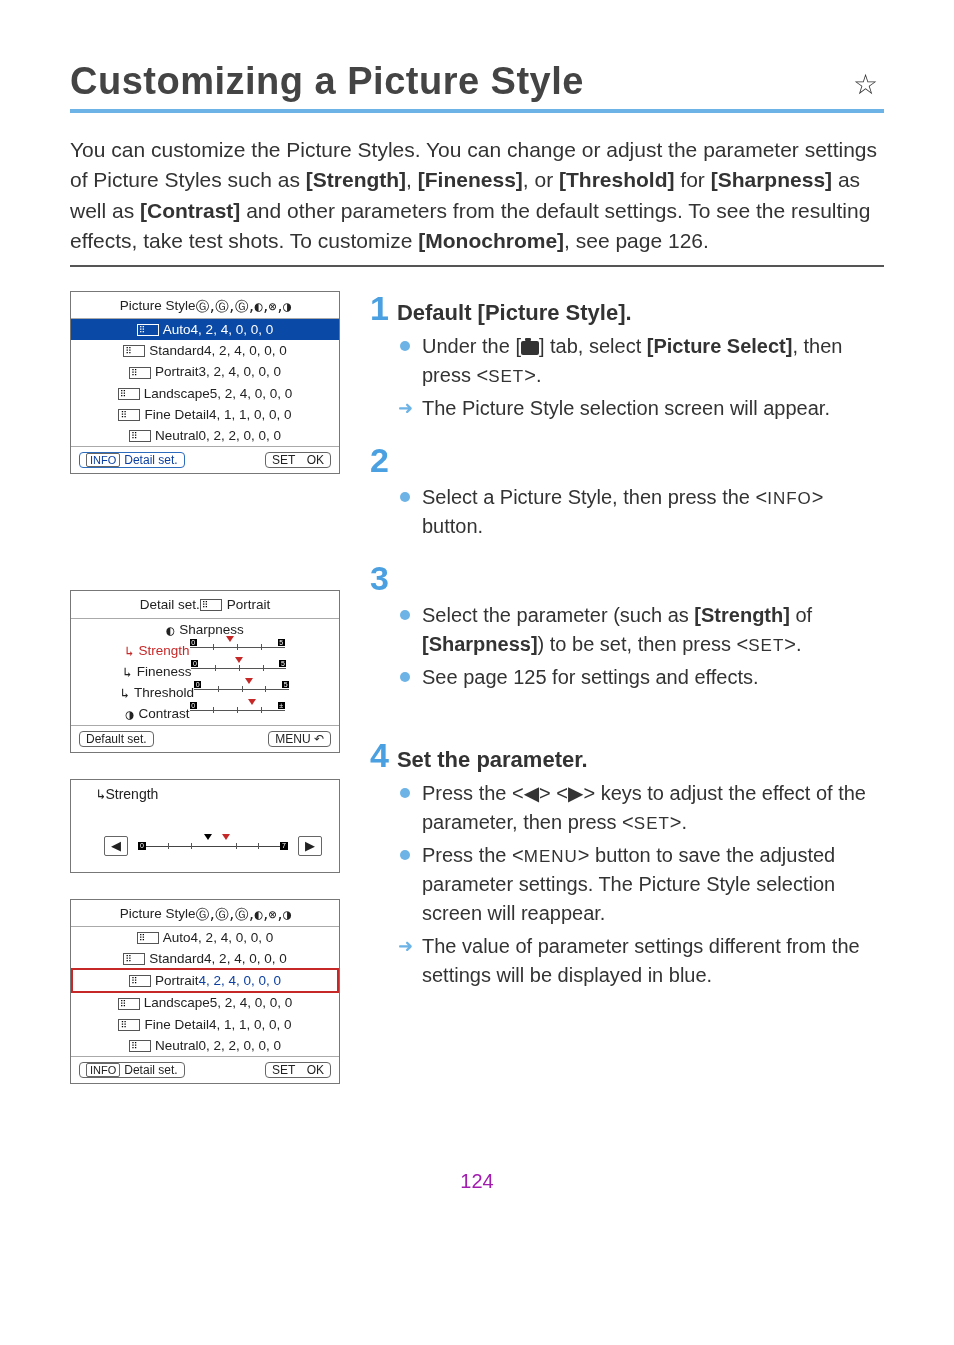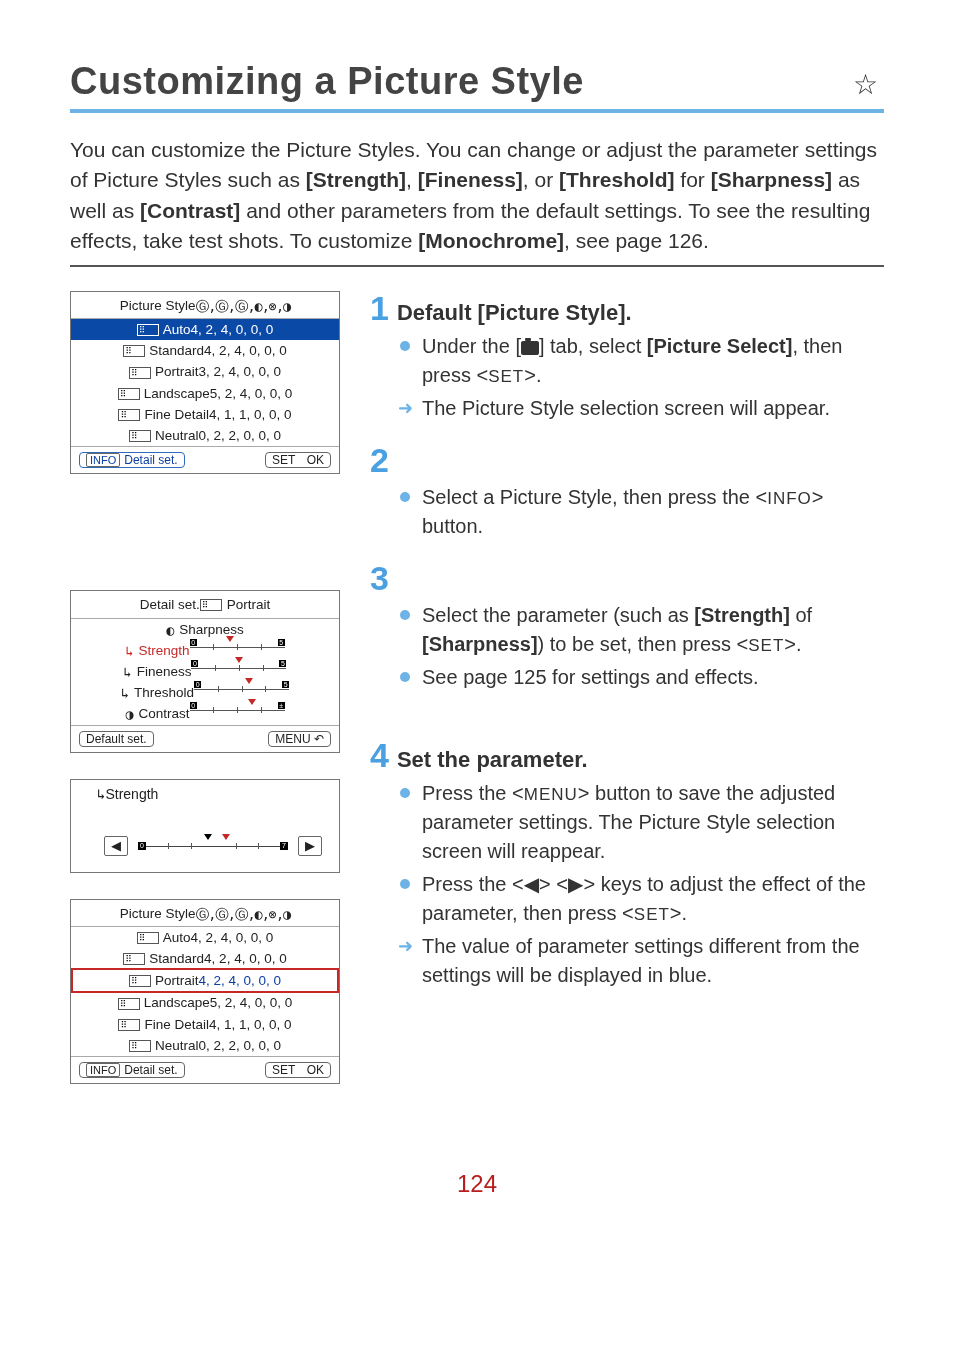--- a/index.html
+++ b/index.html
@@ -128,21 +128,21 @@
   }
   .step li.arrow::before{
     content:'➜'; position:absolute; left:-2px; top:1px; color:#6db3e6; font-size:18px;
   }
   .inline-icon{
     display:inline-block; vertical-align:-2px;
   }
   .cam-icon{ width:18px; height:14px; background:#333; border-radius:2px; position:relative;}
   .cam-icon::before{content:''; position:absolute; left:4px; top:-3px; width:6px; height:3px; background:#333; border-radius:1px;}
   .btn-label{font-family: Arial; font-size:17px; letter-spacing:1px;}
-  .pagefoot{ text-align:center; font-size:24px; color:#b91c1c; margin-top:60px;}
+  .pagefoot{ text-align:center; font-size:20px; color:#a21caf; margin-top:60px;}
   .rowcluster .prow { padding-top:2px; padding-bottom:1px;}
   .sym { font-family: monospace; }
 </style>
 </head>
 <body>
 
 <div class="page">
   <div class="title-wrap">
     <h1>Customizing a Picture Style</h1>
     <span class="star-icon">☆</span>
@@ -424,24 +424,24 @@
 
       <div style="height:26px;"></div>
 
       <div class="step">
         <div class="step-head">
           <span class="step-num">4</span>
           <span class="step-title">Set the parameter.</span>
         </div>
         <ul>
           <li class="dot">
-            <span>Press the &lt;</span><span class="btn-label">MENU</span><span>&gt; button to save the adjusted parameter settings. The Picture Style selection screen will reappear.</span>
+            <span>Press the &lt;◀&gt; &lt;▶&gt; keys to adjust the effect of the parameter, then press &lt;</span><span class="btn-label">SET</span><span>&gt;.</span>
           </li>
           <li class="dot">
-            <span>Press the &lt;◀&gt; &lt;▶&gt; keys to adjust the effect of the parameter, then press &lt;</span><span class="btn-label">SET</span><span>&gt;.</span>
+            <span>Press the &lt;</span><span class="btn-label">MENU</span><span>&gt; button to save the adjusted parameter settings. The Picture Style selection screen will reappear.</span>
           </li>
           <li class="arrow">The value of parameter settings different from the settings will be displayed in blue.</li>
         </ul>
       </div>
 
     </div>
   </div>
 
   <div class="pagefoot">124</div>
 </div>

